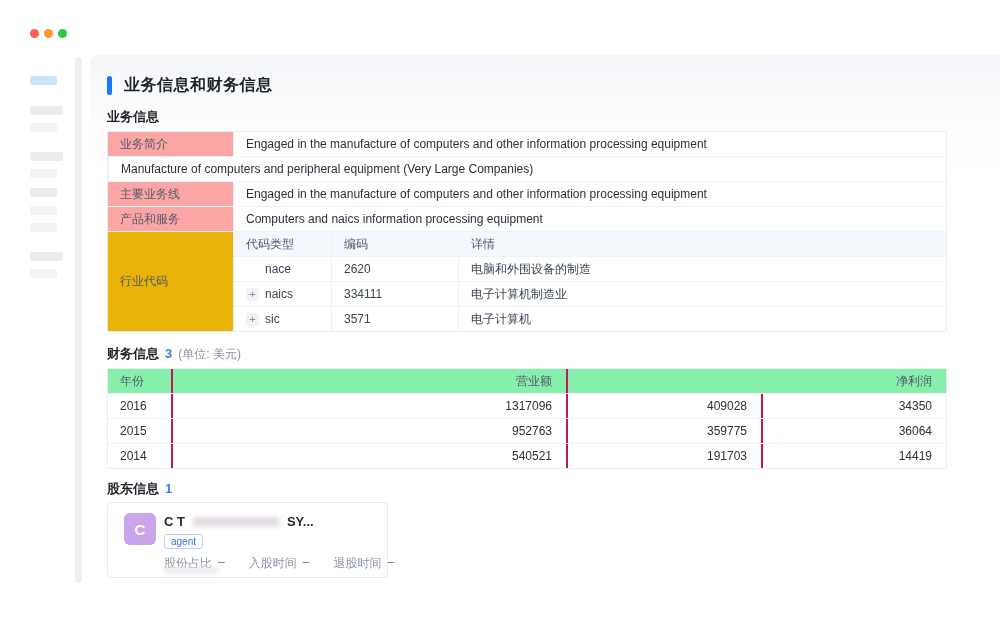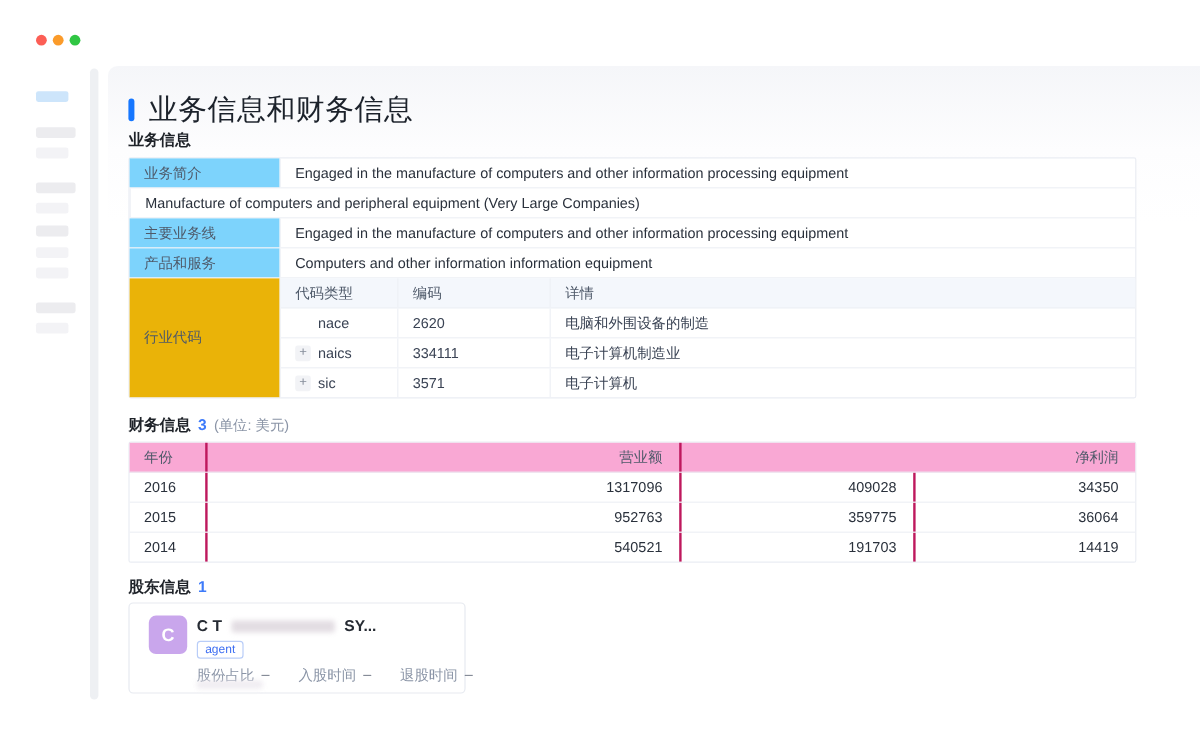--- a/index.html
+++ b/index.html
@@ -22,36 +22,36 @@
   .scrollbar { position:absolute; left:75px; top:57px; width:7px; height:526px;
                background:#eef0f3; border-radius:4px; }
 
   
   .main { position:absolute; left:90px; top:55px; width:910px; height:532px;
           background:linear-gradient(180deg,#f5f6f9 0,#fdfdfe 70px,#ffffff 130px);
           border-radius:8px 0 0 0; }
 
   .page-title-row { position:absolute; left:17px; top:20px; display:flex; align-items:center; }
   .accent-bar { width:5px; height:19px; border-radius:2.5px; background:#1677ff; margin-right:12px; }
-  .page-title { font-size:24px; font-weight:normal; color:#1c222b; letter-spacing:.5px; }
+  .page-title { font-size:16px; font-weight:bold; color:#1c222b; letter-spacing:.5px; }
 
   .section-title { position:absolute; left:17px; font-size:13px; font-weight:bold; color:#1f2329;
                    display:flex; align-items:baseline; }
   .section-count { color:#3e7bfa; margin-left:6px; font-weight:bold; font-size:13px; }
   .section-note  { color:#8a94a6; margin-left:6px; font-weight:normal; font-size:12px; }
 
   
   .tbl { position:absolute; left:17px; width:840px; border:1px solid #eaedf3; border-radius:2px;
          font-size:12px; background:#fff; }
   .trow { display:flex; border-bottom:1px solid #eef1f6; }
   .trow:last-child { border-bottom:none; }
   .cell { display:flex; align-items:center; padding:0 12px; height:24px; }
 
   
-  .biz-label { width:125px; background:#7dd3fc; color:#4e5969; }
+  .biz-label { width:125px; background:#fca5a5; color:#4e5969; }
   .biz-value { flex:1; border-left:1px solid #eef1f6; color:#2a313c; }
   .industry-row { display:flex; }
   .industry-label { width:125px; background:#eab308; color:#4e5969; display:flex;
                     align-items:center; padding:0 12px; }
   .nested { flex:1; border-left:1px solid #eef1f6; }
   .ncol-type   { width:97px; }
   .ncol-code   { width:127px; border-left:1px solid #eef1f6; }
   .ncol-detail { flex:1; border-left:1px solid #eef1f6; }
   .nhead { background:#f4f7fc; color:#4e5969; }
   .nhead .cell { height:24px; }
@@ -59,21 +59,21 @@
   .plus-slot { width:13px; height:13px; margin-right:6px; display:inline-flex;
                align-items:center; justify-content:center; flex:none; }
   .plus-slot.btn { background:#f2f3f6; border-radius:2px; color:#858c99;
                    font-size:11px; line-height:11px; cursor:pointer; }
 
   
   .fin-year-h, .fin-year { width:63px; color:#4e5969; }
   .fin-year { color:#2a313c; }
   .fin-rev { width:395px; } .fin-ast { width:195px; } .fin-prf { flex:1; }
   .fin-num { justify-content:flex-end; padding-right:14px; border-left:2px solid #be185d; color:#2a313c; }
-  .fin-head { background:#f9a8d4; }
+  .fin-head { background:#86efac; }
   .fin-head .cell { color:#4e5969; }
 
   
   .card { position:absolute; left:17px; top:447px; width:281px; height:76px;
           background:#fff; border:1px solid #e7eaf0; border-radius:4px; }
   .avatar { position:absolute; left:16px; top:10px; width:32px; height:32px; border-radius:6px;
             background:#c9a6ec; color:#fff; font-size:15px; font-weight:bold;
             display:flex; align-items:center; justify-content:center; }
   .sh-name { position:absolute; left:56px; top:11px; font-size:13px; font-weight:600;
              color:#262b33; display:flex; align-items:center; white-space:nowrap; }
@@ -130,21 +130,21 @@
     </div>
     <div class="trow">
       <div class="cell biz-value">Manufacture of computers and peripheral equipment (Very Large Companies)</div>
     </div>
     <div class="trow">
       <div class="cell biz-label">主要业务线</div>
       <div class="cell biz-value">Engaged in the manufacture of computers and other information processing equipment</div>
     </div>
     <div class="trow">
       <div class="cell biz-label">产品和服务</div>
-      <div class="cell biz-value">Computers and other information information equipment</div>
+      <div class="cell biz-value">Computers and naics information processing equipment</div>
     </div>
     <div class="trow industry-row">
       <div class="industry-label">行业代码</div>
       <div class="nested">
         <div class="trow nhead">
           <div class="cell ncol-type">代码类型</div>
           <div class="cell ncol-code">编码</div>
           <div class="cell ncol-detail">详情</div>
         </div>
         <div class="trow ndata">

